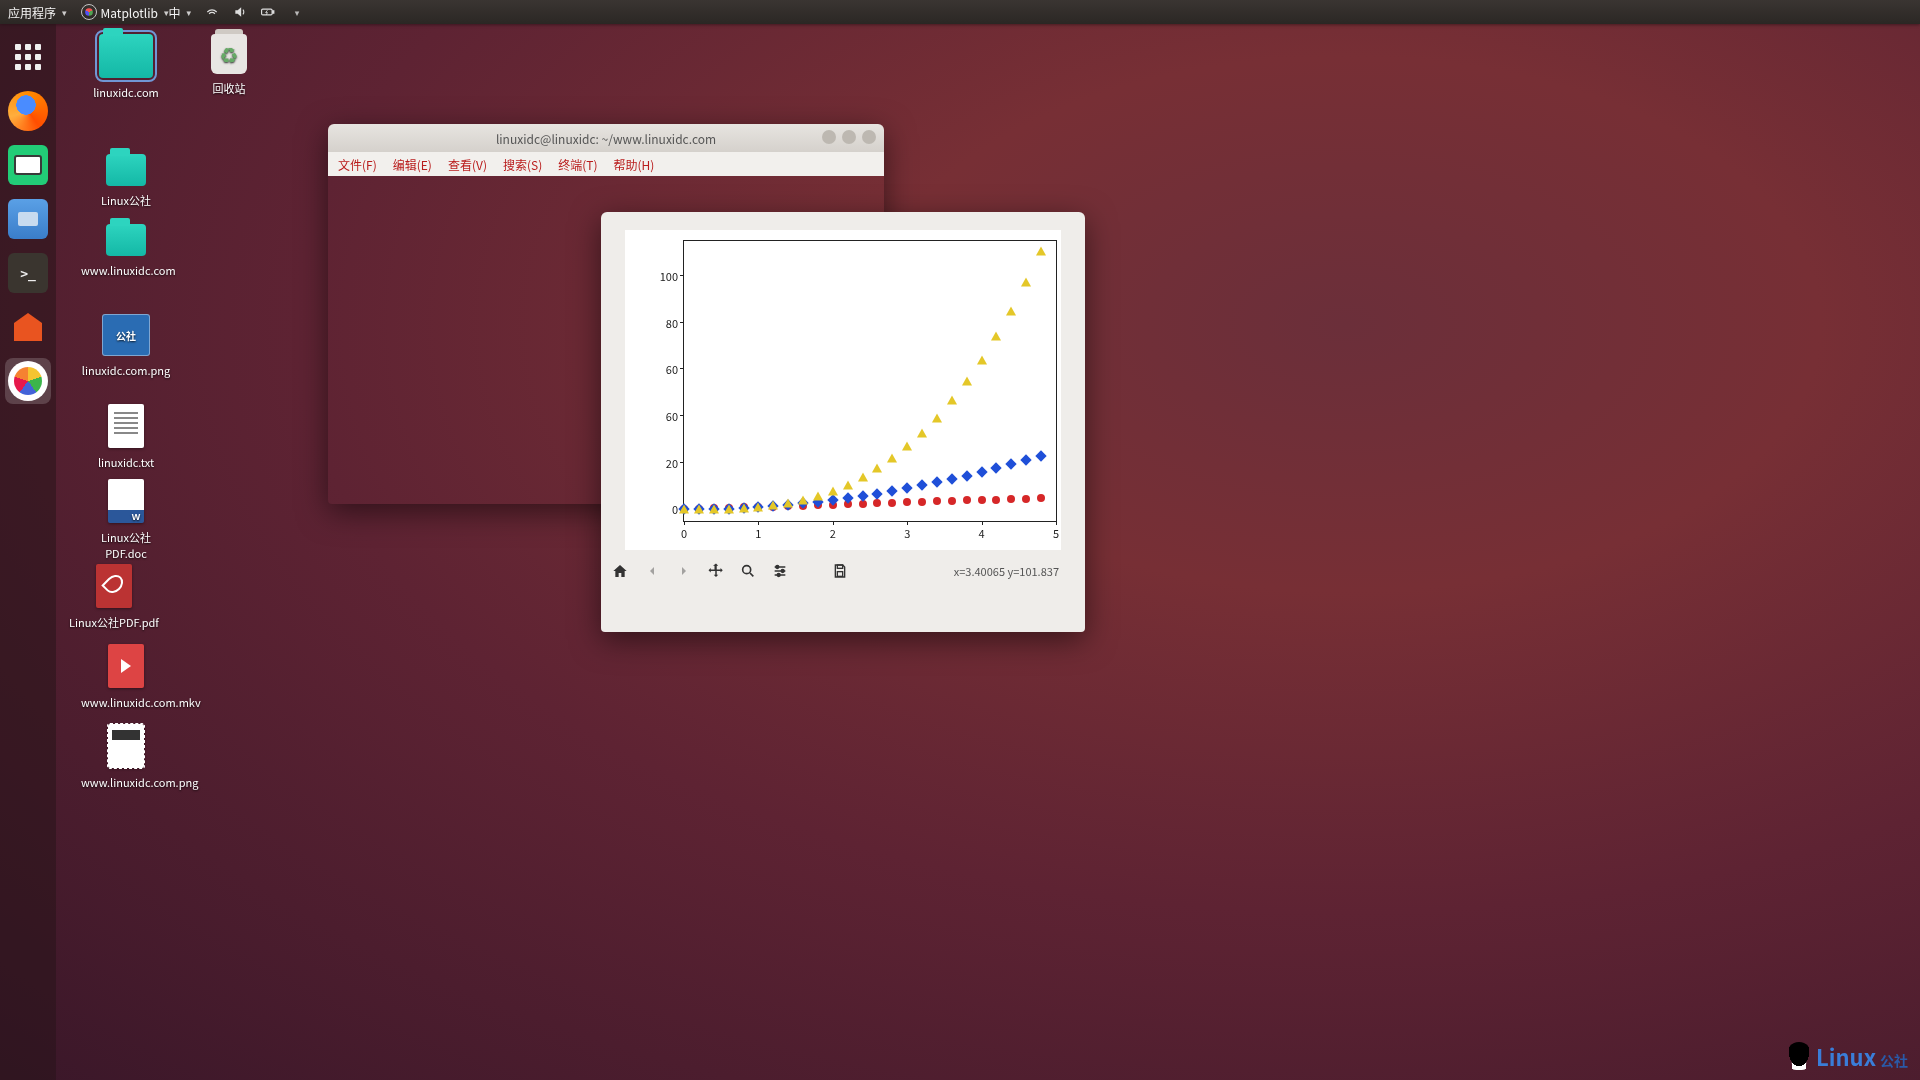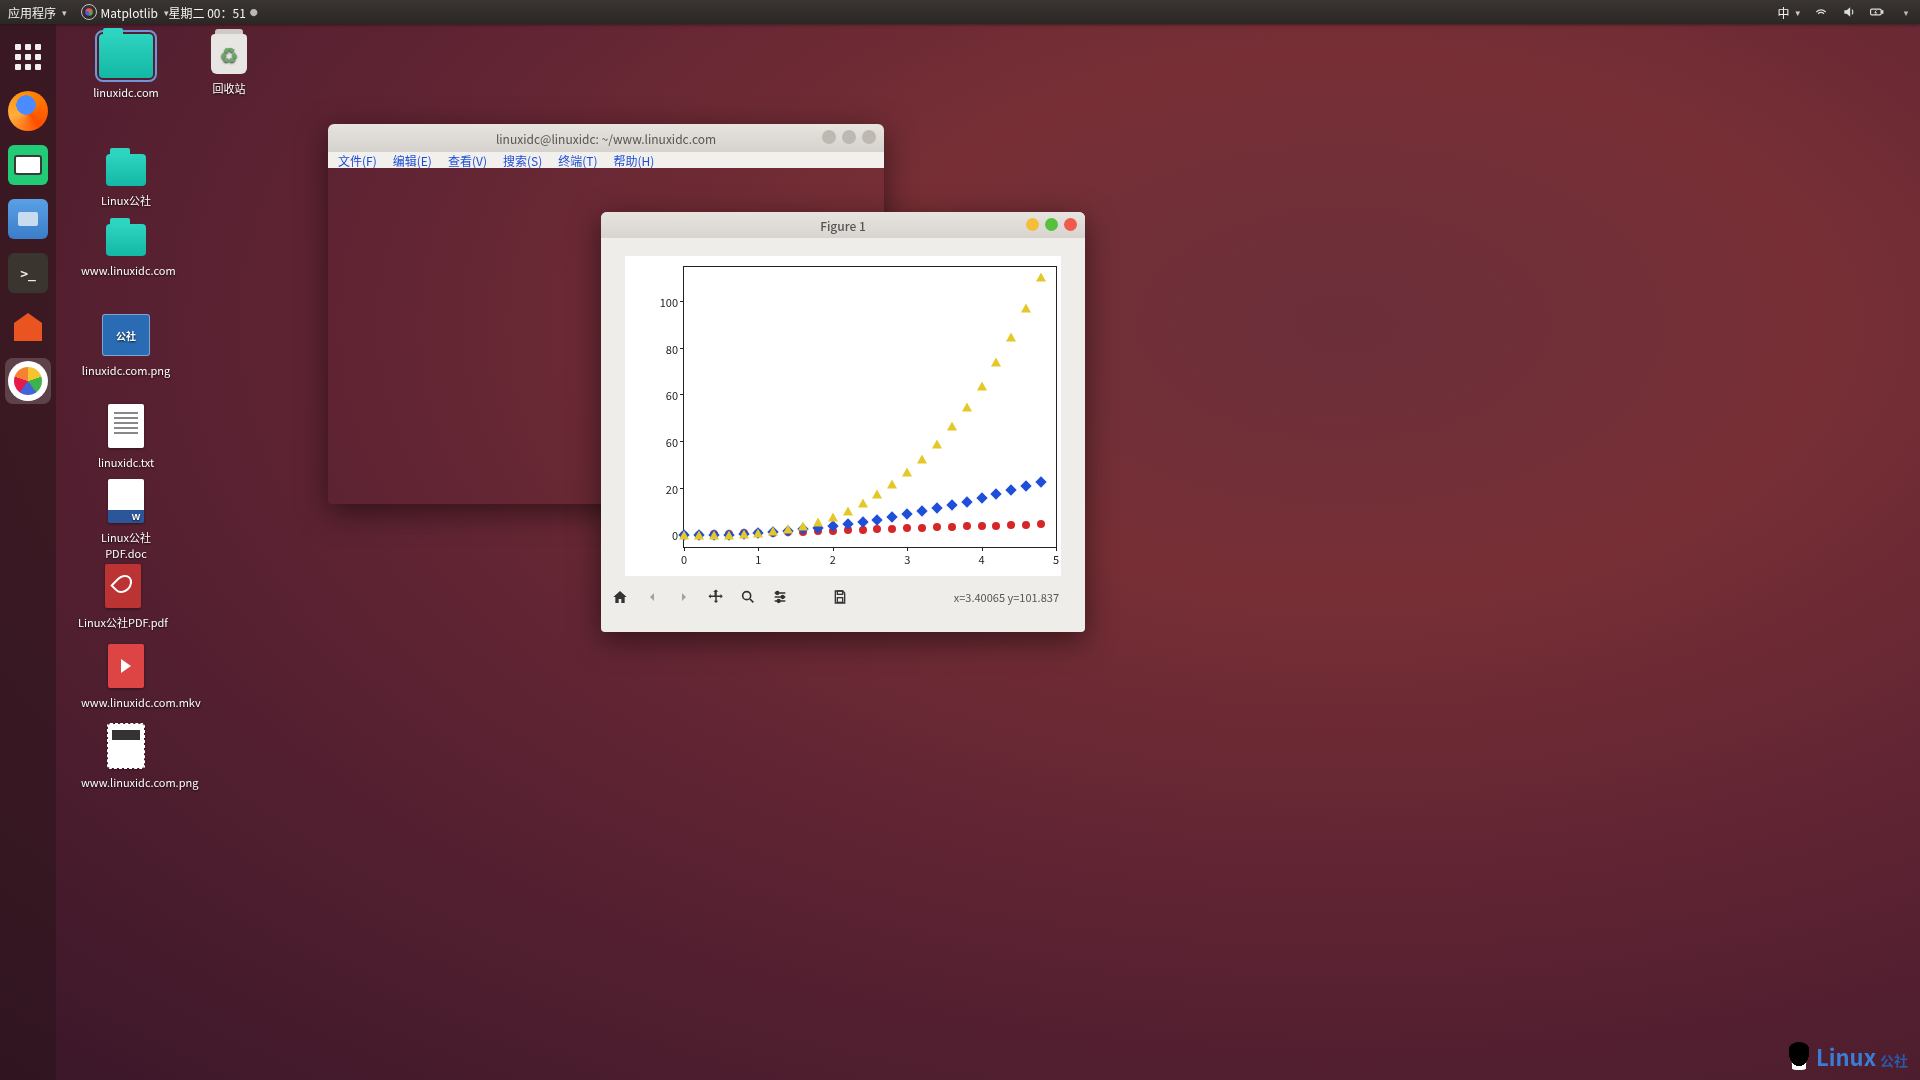--- a/index.html
+++ b/index.html
@@ -53,21 +53,21 @@
 .mkvfile{background:#d44}.mkvfile::after{content:"";position:absolute;inset:0;margin:auto;width:0;height:0;border-left:10px solid #fff;border-top:7px solid transparent;border-bottom:7px solid transparent}
 .pngfile{background:#fff}.pngfile::after{content:"";position:absolute;left:4px;right:4px;top:6px;height:10px;background:#333}
 .pngfile.sel{outline:1px dashed #fff}
 
 
 .win{position:absolute;border-radius:6px 6px 4px 4px;box-shadow:0 8px 30px rgba(0,0,0,.5);overflow:hidden}
 .term-win{left:272px;top:100px;width:556px;height:380px}
 .titlebar{height:28px;background:linear-gradient(#e7e4e0,#d5d1cc);display:flex;align-items:center;justify-content:center;color:#555;font-size:12px;position:relative}
 .titlebar .wbtns{position:absolute;right:8px;top:6px;display:flex;gap:6px}
 .wbtn{width:14px;height:14px;border-radius:50%;background:#bdb8b1}
-.menubar{height:16px;background:#f2f0ed;display:flex;align-items:center;gap:16px;padding:0 10px;color:#1d4ed8;font-size:12px}
+.menubar{height:24px;background:#f2f0ed;display:flex;align-items:center;gap:16px;padding:0 10px;color:#b91c1c;font-size:12px}
 .menubar span{cursor:default}
 .term-body{background:#2f0a24;height:calc(100% - 52px);padding:4px 6px;font:13px/17px "DejaVu Sans Mono",monospace;color:#ddd;position:relative}
 .term-body .scrollbar{position:absolute;right:0;top:0;width:10px;height:100%;background:#221}
 .prompt-user{color:#7bdc4a}
 .prompt-path{color:#6aa9e9}
 
 
 .fig-win{left:545px;top:188px;width:484px;height:420px;background:#efedea}
 .fig-title{height:26px;background:linear-gradient(#e7e4e0,#d8d4cf);display:flex;align-items:center;justify-content:center;color:#555;font-size:12px;font-weight:500;position:relative}
 .fig-title .mac{position:absolute;right:8px;top:6px;display:flex;gap:6px}
@@ -103,24 +103,20 @@
     <div class="top-item">
       <span>应用程序</span>
         <span class="tri">▾</span>
     </div>
     <div class="top-item">
       <span class="mpl-ico"></span>
       <span>Matplotlib</span>
         <span class="tri">▾</span>
     </div>
   </div>
-  <div class="center top-item">
-    <span>星期二 00：51</span> 
-      <span style="font-size:8px;opacity:.7">●</span>
-  </div>
   <div class="right">
     <div class="top-item">
         <span>中</span>
         <span class="tri">▾</span>
       </div>
     <div class="ind-ico">
         <svg width="14" height="14" viewBox="0 0 24 24" fill="none" stroke="currentColor" stroke-width="2">
           <path d="M4 12c5-5 11-5 16 0M7 15c3-3 7-3 10 0M12 19h0"></path>
         </svg>
       </div>
@@ -199,21 +195,21 @@
       <div>linuxidc.com.png</div>
     </div>
   <div class="dicon" style="left:25px;top:380px">
       <div class="txtfile"></div>
       <div>linuxidc.txt</div>
     </div>
   <div class="dicon" style="left:25px;top:455px">
       <div class="docfile"></div>
       <div>Linux公社PDF.doc</div>
     </div>
-  <div class="dicon" style="left:22px;top:540px">
+  <div class="dicon" style="left:13px;top:540px">
       <div class="pdffile"></div>
       <div>Linux公社PDF.pdf</div>
     </div>
   <div class="dicon" style="left:25px;top:620px">
       <div class="mkvfile"></div>
       <div>www.linuxidc.com.mkv</div>
     </div>
   <div class="dicon" style="left:25px;top:700px">
       <div class="pngfile sel"></div>
       <div>www.linuxidc.com.png</div>
@@ -232,28 +228,20 @@
       <span>文件(F)</span>
       <span>编辑(E)</span>
       <span>查看(V)</span>
       <span>搜索(S)</span>
       <span>终端(T)</span>
       <span>帮助(H)</span>
     </div>
   </div>
 
   <div class="win fig-win">
-    <div class="fig-title">
-      <span>Figure 1</span>
-      <div class="mac">
-        <span class="y"></span>
-        <span class="g"></span>
-        <span class="r"></span>
-      </div>
-    </div>
     <div class="fig-canvas">
       <div class="axes" id="axes" style="left: 58px; top: 10px; width: 372px; height: 280px;">
           <div class="ytick" style="bottom: 11.6667px;">0</div>
           <div class="tickmark" style="left: -4px; width: 4px; height: 1px; bottom: 11.6667px;"></div>
           <div class="ytick" style="bottom: 58.3333px;">20</div>
           <div class="tickmark" style="left: -4px; width: 4px; height: 1px; bottom: 58.3333px;"></div>
           <div class="ytick" style="bottom: 105px;">60</div>
           <div class="tickmark" style="left: -4px; width: 4px; height: 1px; bottom: 105px;"></div>
           <div class="ytick" style="bottom: 151.667px;">60</div>
           <div class="tickmark" style="left: -4px; width: 4px; height: 1px; bottom: 151.667px;"></div>

